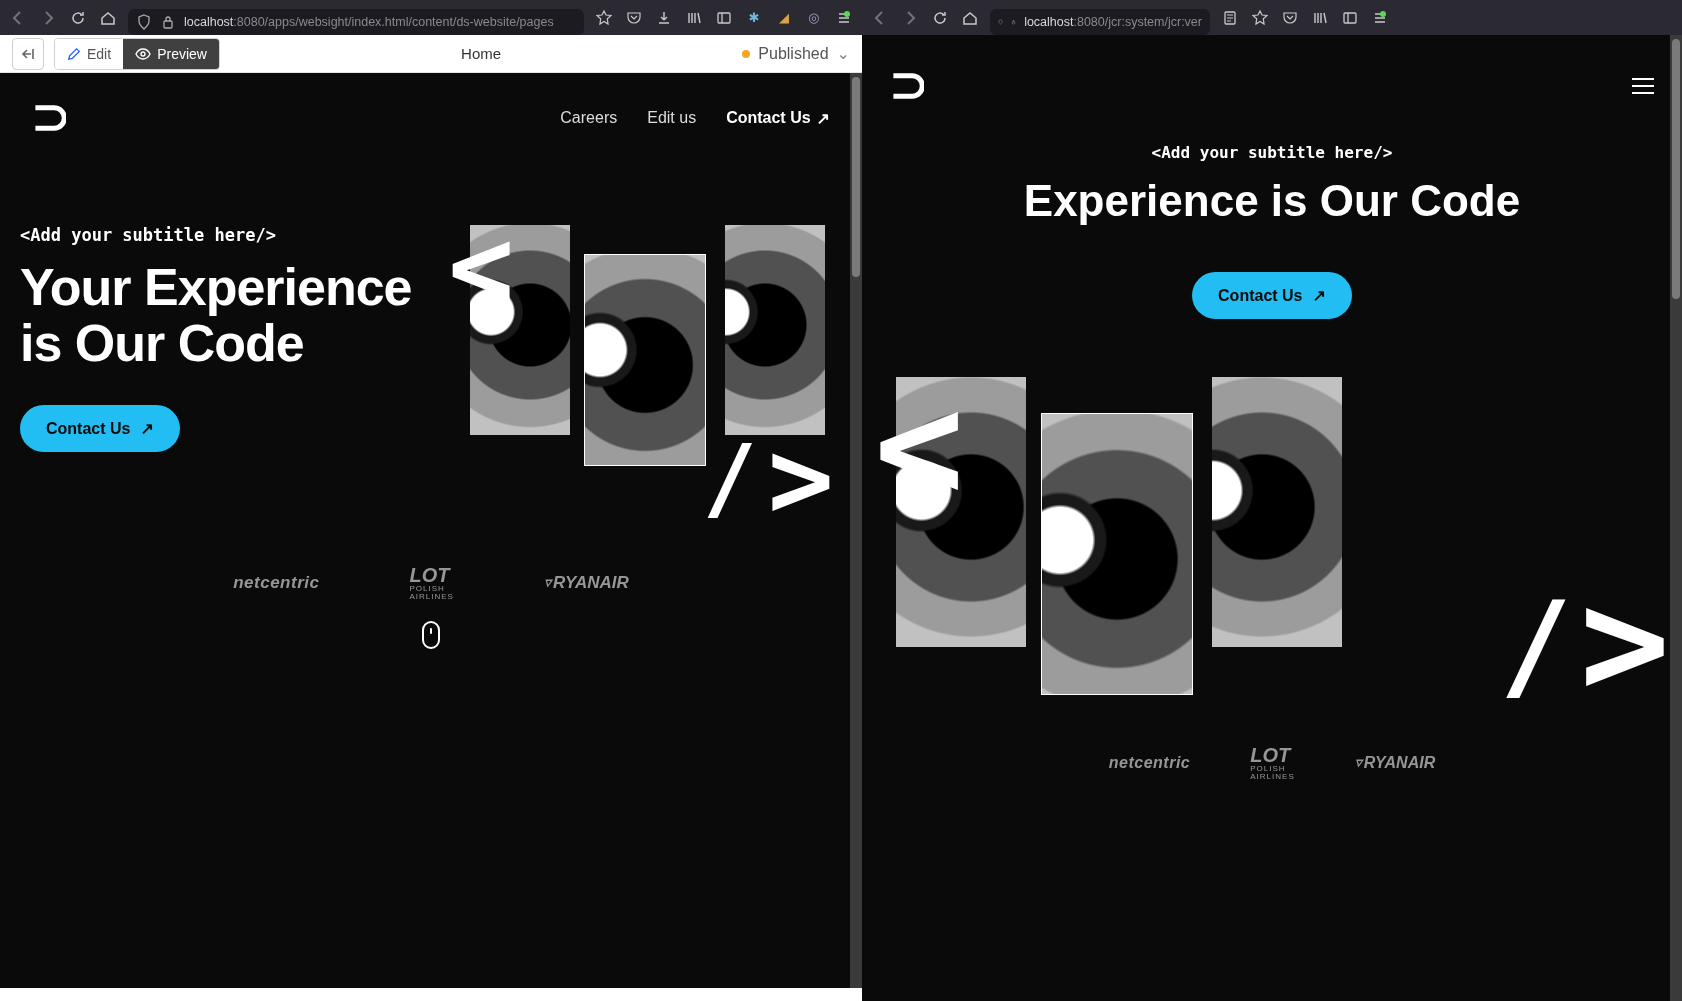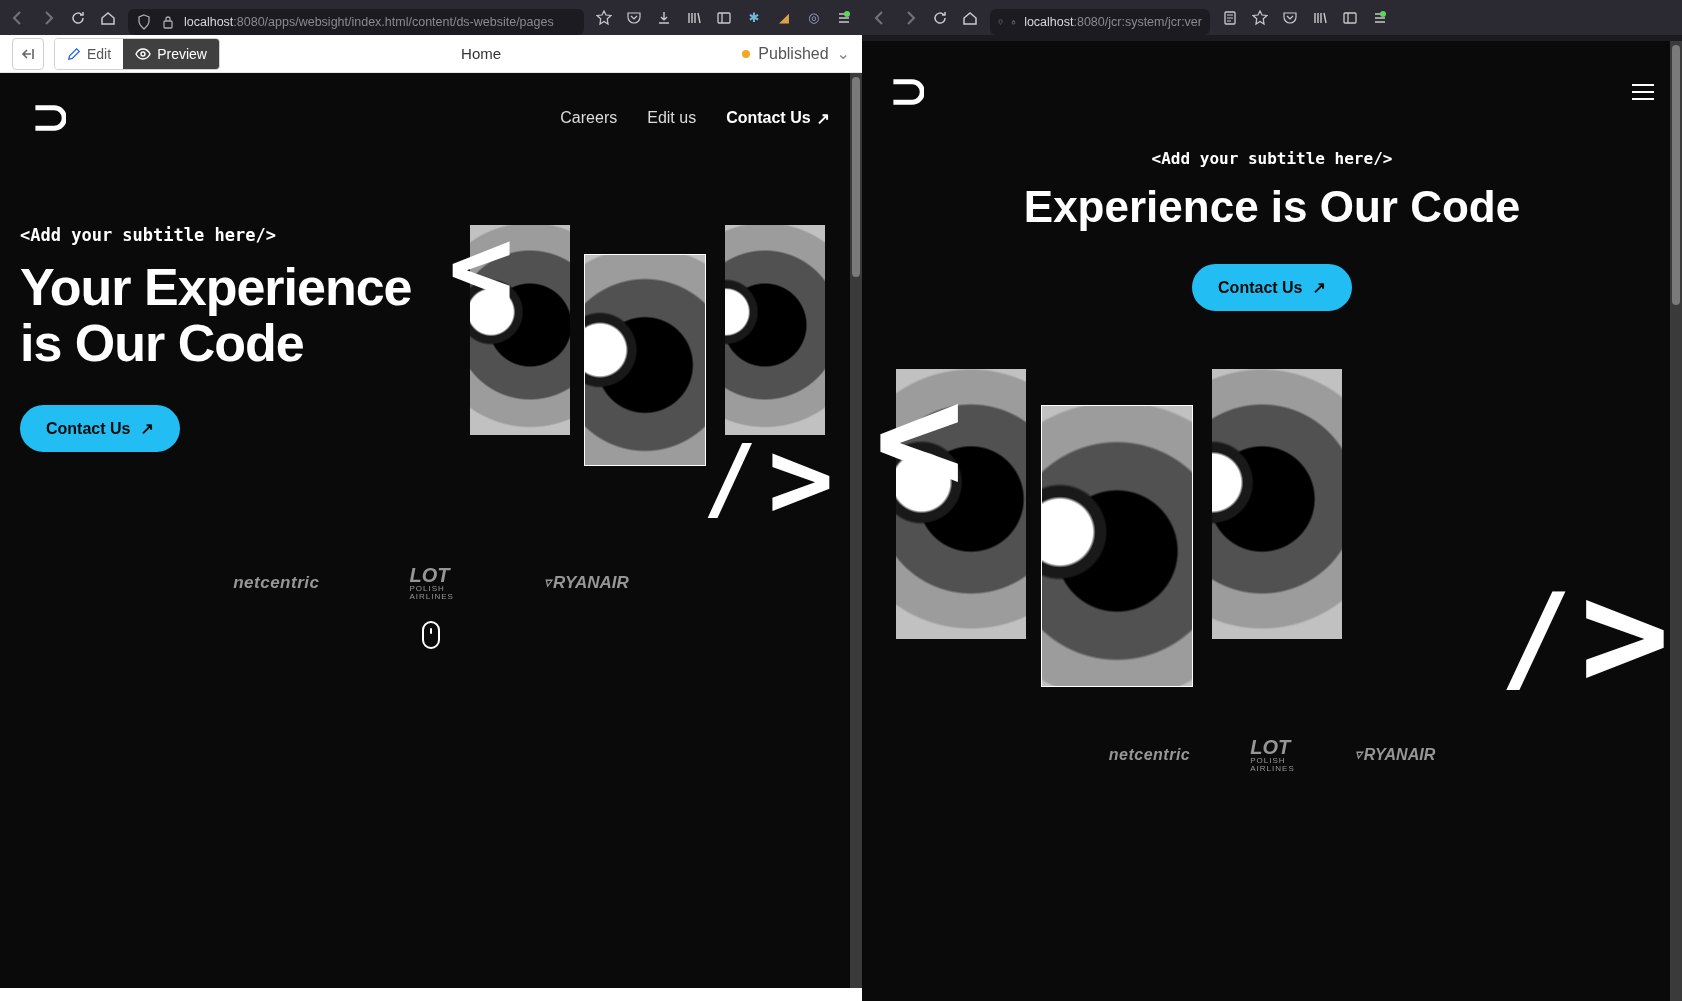--- a/index.html
+++ b/index.html
@@ -8,21 +8,21 @@
   background: #1c1b22;
   width: 1682px;
   height: 1001px;
   overflow: hidden;
   display: flex;
 }
 
 
 .browser-window { display: flex; flex-direction: column; height: 100%; }
 .browser-left { width: 862px; }
-.browser-right { flex: 1; gap: 6px; }
+.browser-right { flex: 1; }
 
 .toolbar {
   height: 35px;
   background: #2b2a33;
   display: flex;
   align-items: center;
   padding: 0 8px;
   gap: 10px;
   color: #c9c9cc;
   font-size: 13px;
@@ -201,21 +201,21 @@
 }
 .mobile-header {
   display:flex; align-items:center; justify-content:space-between;
   padding: 34px 28px 0;
 }
 .burger { width:22px; height:16px; display:flex; flex-direction:column; justify-content:space-between;}
 .burger span { height:2px; background:#fff; width:100%;}
 
 .mobile-hero { text-align:center; padding: 40px 24px 0;}
 .mobile-hero .subtitle { color:#fff;}
-.mobile-hero h1 { font-size:44px; font-weight:800; margin-top:8px; margin-bottom:32px;}
+.mobile-hero h1 { font-size:44px; font-weight:800; margin-top:8px; margin-bottom:46px;}
 .mobile-hero .cta { font-size:16px;}
 
 .mobile-art { position:relative; height: 360px; margin: 40px 12px 0;}
 .mobile-art .eye.small1 { left:22px; top:18px; width:130px; height:270px; background-size:330px 330px; background-position:-90px -35px;}
 .mobile-art .eye.center { left:168px; top:55px; width:150px; height:280px; background-size:380px 380px; background-position:-115px -45px; outline:1px solid #fff;}
 .mobile-art .eye.small2 { left:338px; top:18px; width:130px; height:270px; background-size:330px 330px; background-position:-115px -35px;}
 .mobile-art .bracket.l { left:0; top:0; font-size:150px;}
 .mobile-art .bracket.r { right:0; bottom:-10px; font-size:150px;}
 .mobile-art .bracket.slash { right:98px; bottom:4px; font-size:120px;}
 

